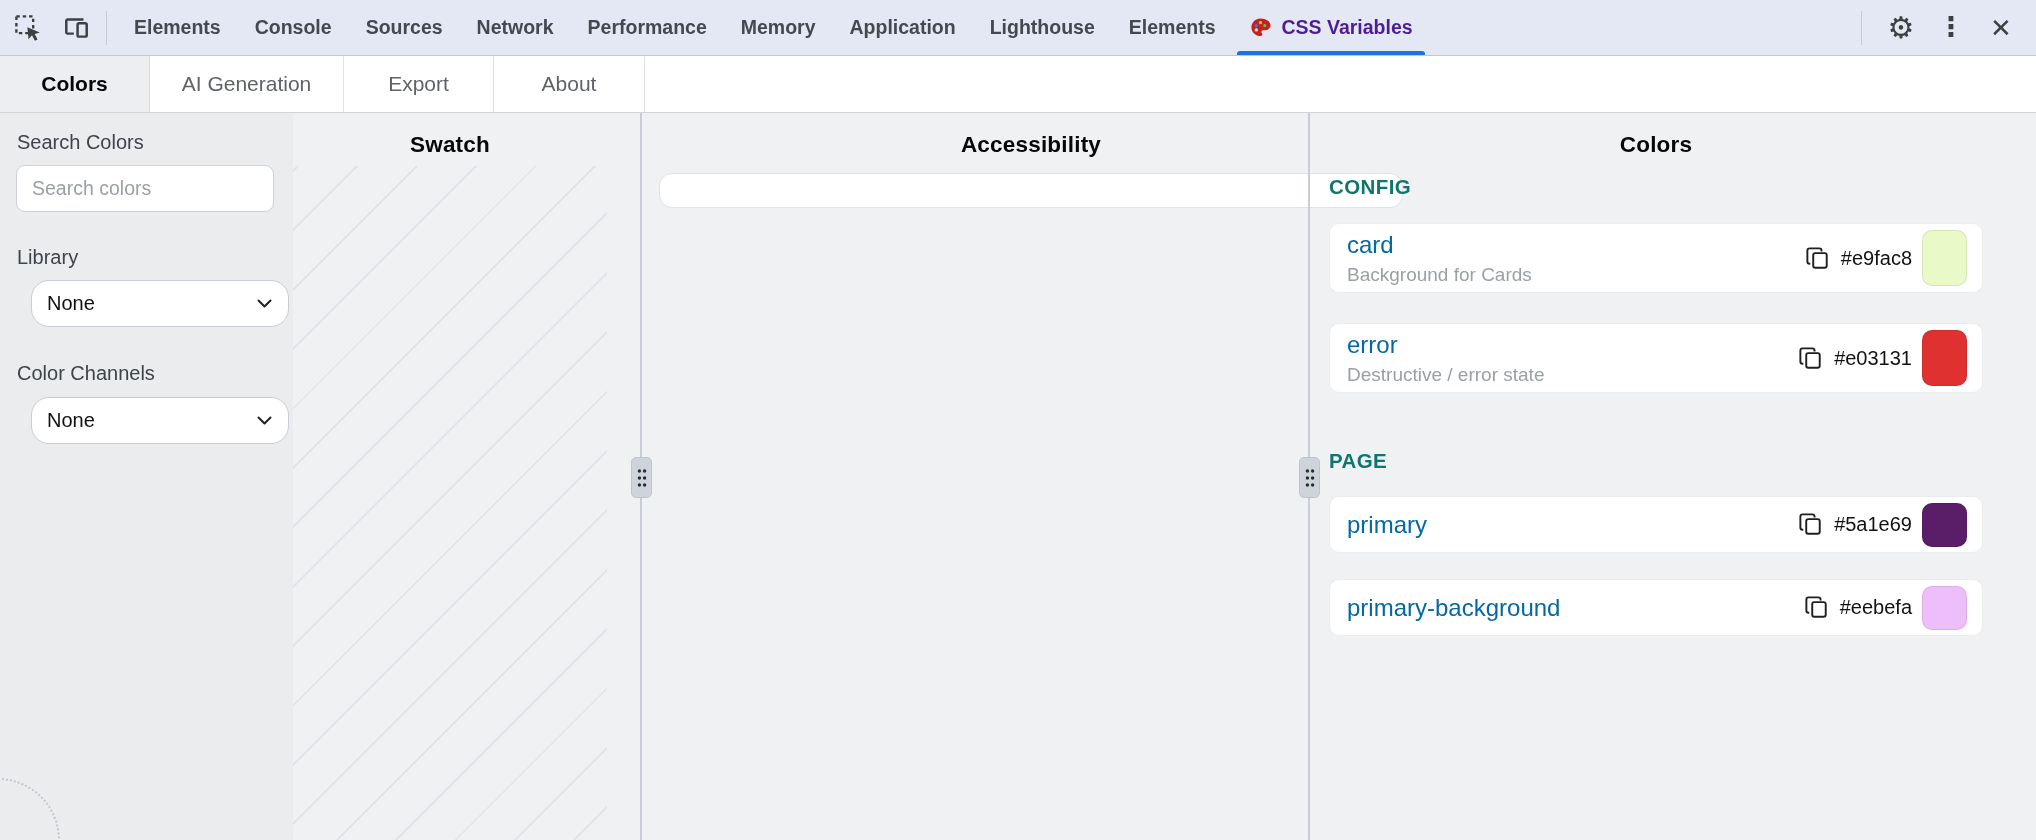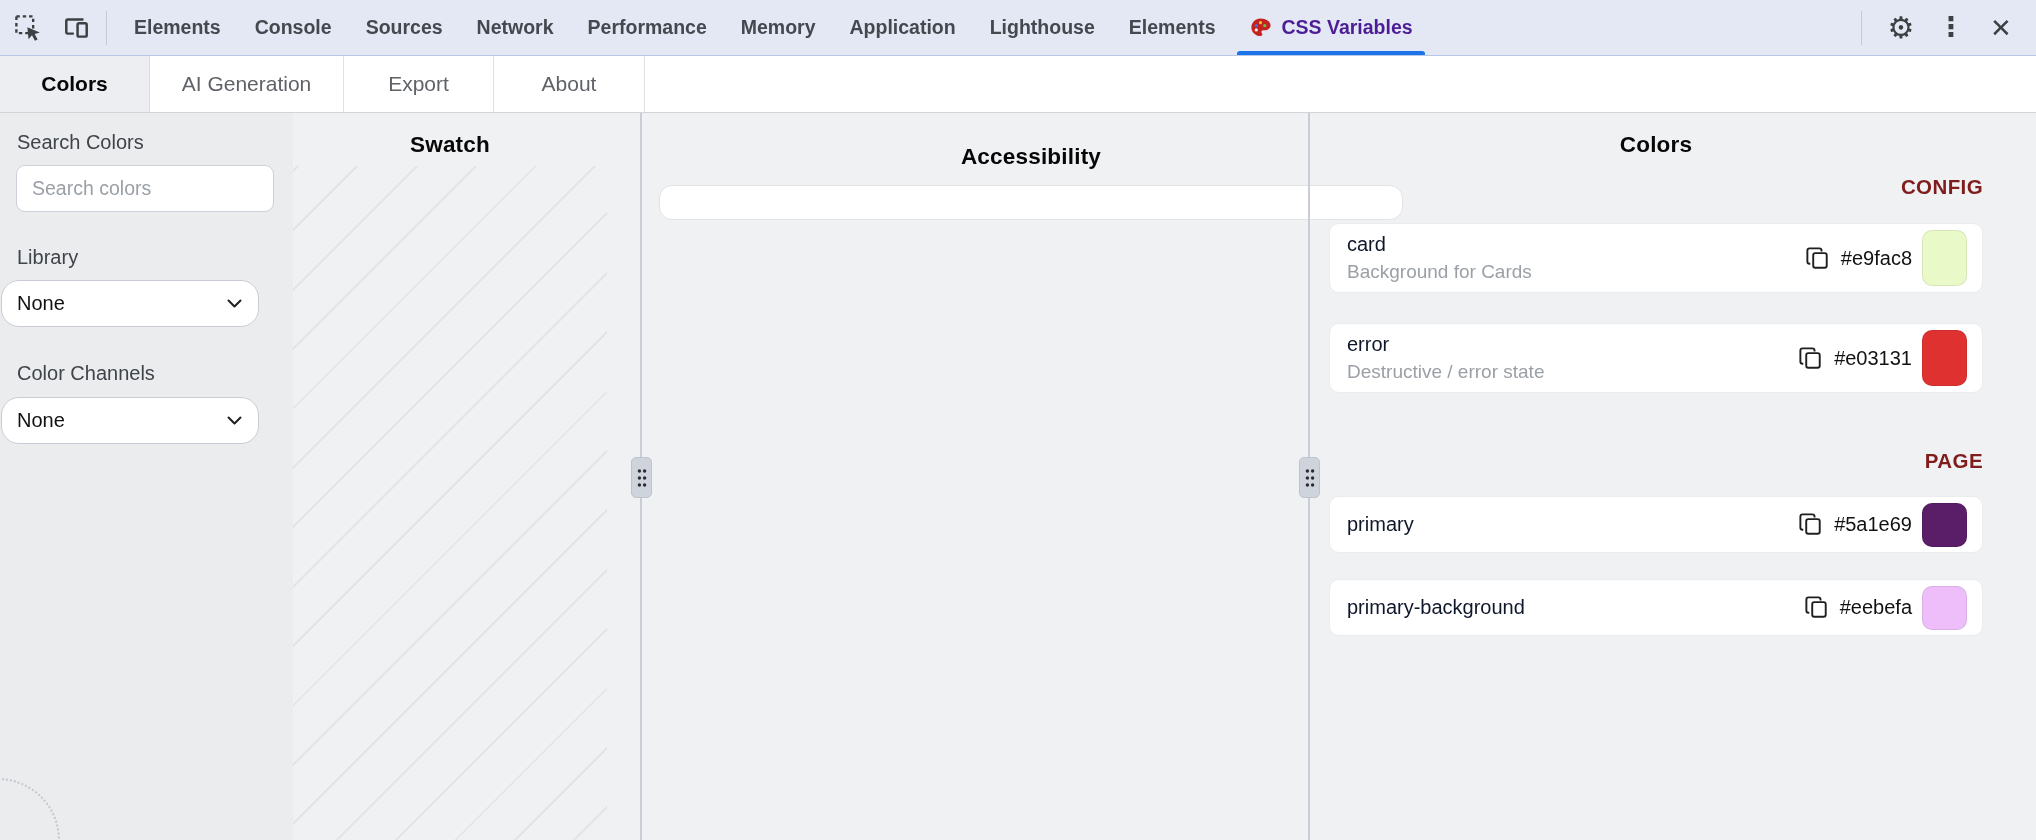--- a/index.html
+++ b/index.html
@@ -70,21 +70,21 @@
   .sb-label.l1 { top:18px; }
   .sb-label.l2 { top:133px; }
   .sb-label.l3 { top:249px; }
   .sb-input {
     position:absolute; left:16px; width:258px; height:47px; top:52px;
     background:#fff; border:1px solid #ced1d9; border-radius:9px;
     font-family:inherit; font-size:19.5px; padding:0 15px; color:#202124; outline:none;
   }
   .sb-input::placeholder { color:#9aa0a6; }
   .sb-select {
-    position:absolute; left:1px; width:258px; height:47px;
+    position:absolute; left:31px; width:258px; height:47px;
     background:#fff; border:1px solid #c9ccd4; border-radius:18px;
     display:flex; align-items:center; justify-content:space-between;
     padding:0 15px; font-size:20px; color:#111; cursor:pointer;
   }
   .sb-select.s1 { top:167px; }
   .sb-select.s2 { top:284px; }
   .arc-deco {
     position:absolute; left:-64px; bottom:-62px; width:124px; height:124px;
     border:2px dotted #c2c6cf; border-radius:50%;
   }
@@ -108,43 +108,42 @@
   .divider.d2 { left:1308px; }
   .resize-handle {
     position:absolute; top:344px; width:21px; height:41px;
     background:#cfd4dc; border:1px solid #bec4cd; border-radius:5px;
     display:flex; align-items:center; justify-content:center; cursor:col-resize;
   }
   .resize-handle.h1 { left:631px; }
   .resize-handle.h2 { left:1299px; }
 
   
-  .access-panel { position:absolute; left:642px; top:12px; bottom:0; width:778px; }
+  .access-panel { position:absolute; left:642px; top:0; bottom:0; width:778px; }
   .access-bar {
     position:absolute; left:17px; right:17px; top:60px; height:35px;
     background:#fff; border:1px solid #e2e3e7; border-radius:13px;
     font-family:inherit; font-size:19px; padding:0 14px; outline:none; color:#202124;
   }
 
   
   .colors-panel { position:absolute; left:1310px; top:0; bottom:0; right:0; padding:0 53px 0 19px; overflow:hidden; }
   .group-header {
-    font-size:20.5px; font-weight:700; color:#7f1d1d; letter-spacing:.4px;
+    font-size:20.5px; font-weight:700; color:#0f766e; letter-spacing:.4px;
     margin:17px 0 24px 0;
-    text-align:right;
   }
   .color-group + .color-group .group-header { margin-top:56px; margin-bottom:23px; }
   .color-card {
     background:#fff; border:1px solid #ebecee; border-radius:10px;
     height:70px; display:flex; align-items:center; padding:0 15px 0 17px;
     margin-bottom:30px; cursor:pointer;
   }
   .color-card.single { height:57px; margin-bottom:26px; }
   .cc-left { display:flex; flex-direction:column; gap:5px; min-width:0; }
-  .cc-name { font-size:20px; color:#0f172a; font-weight:500; }
+  .cc-name { font-size:24px; color:#0369a1; font-weight:500; }
   .cc-desc { font-size:19px; color:#9aa0a6; }
   .cc-right { margin-left:auto; display:flex; align-items:center; gap:10px; }
   .cc-copy { display:flex; align-items:center; cursor:pointer; }
   .cc-hex { font-size:20px; color:#121212; }
   .cc-chip { width:45px; border:1px solid rgba(0,0,0,.08); border-radius:10px; }
   .color-card .cc-chip { height:56px; }
   .color-card.single .cc-chip { height:44px; }
 
   svg { display:block; }
 </style>

